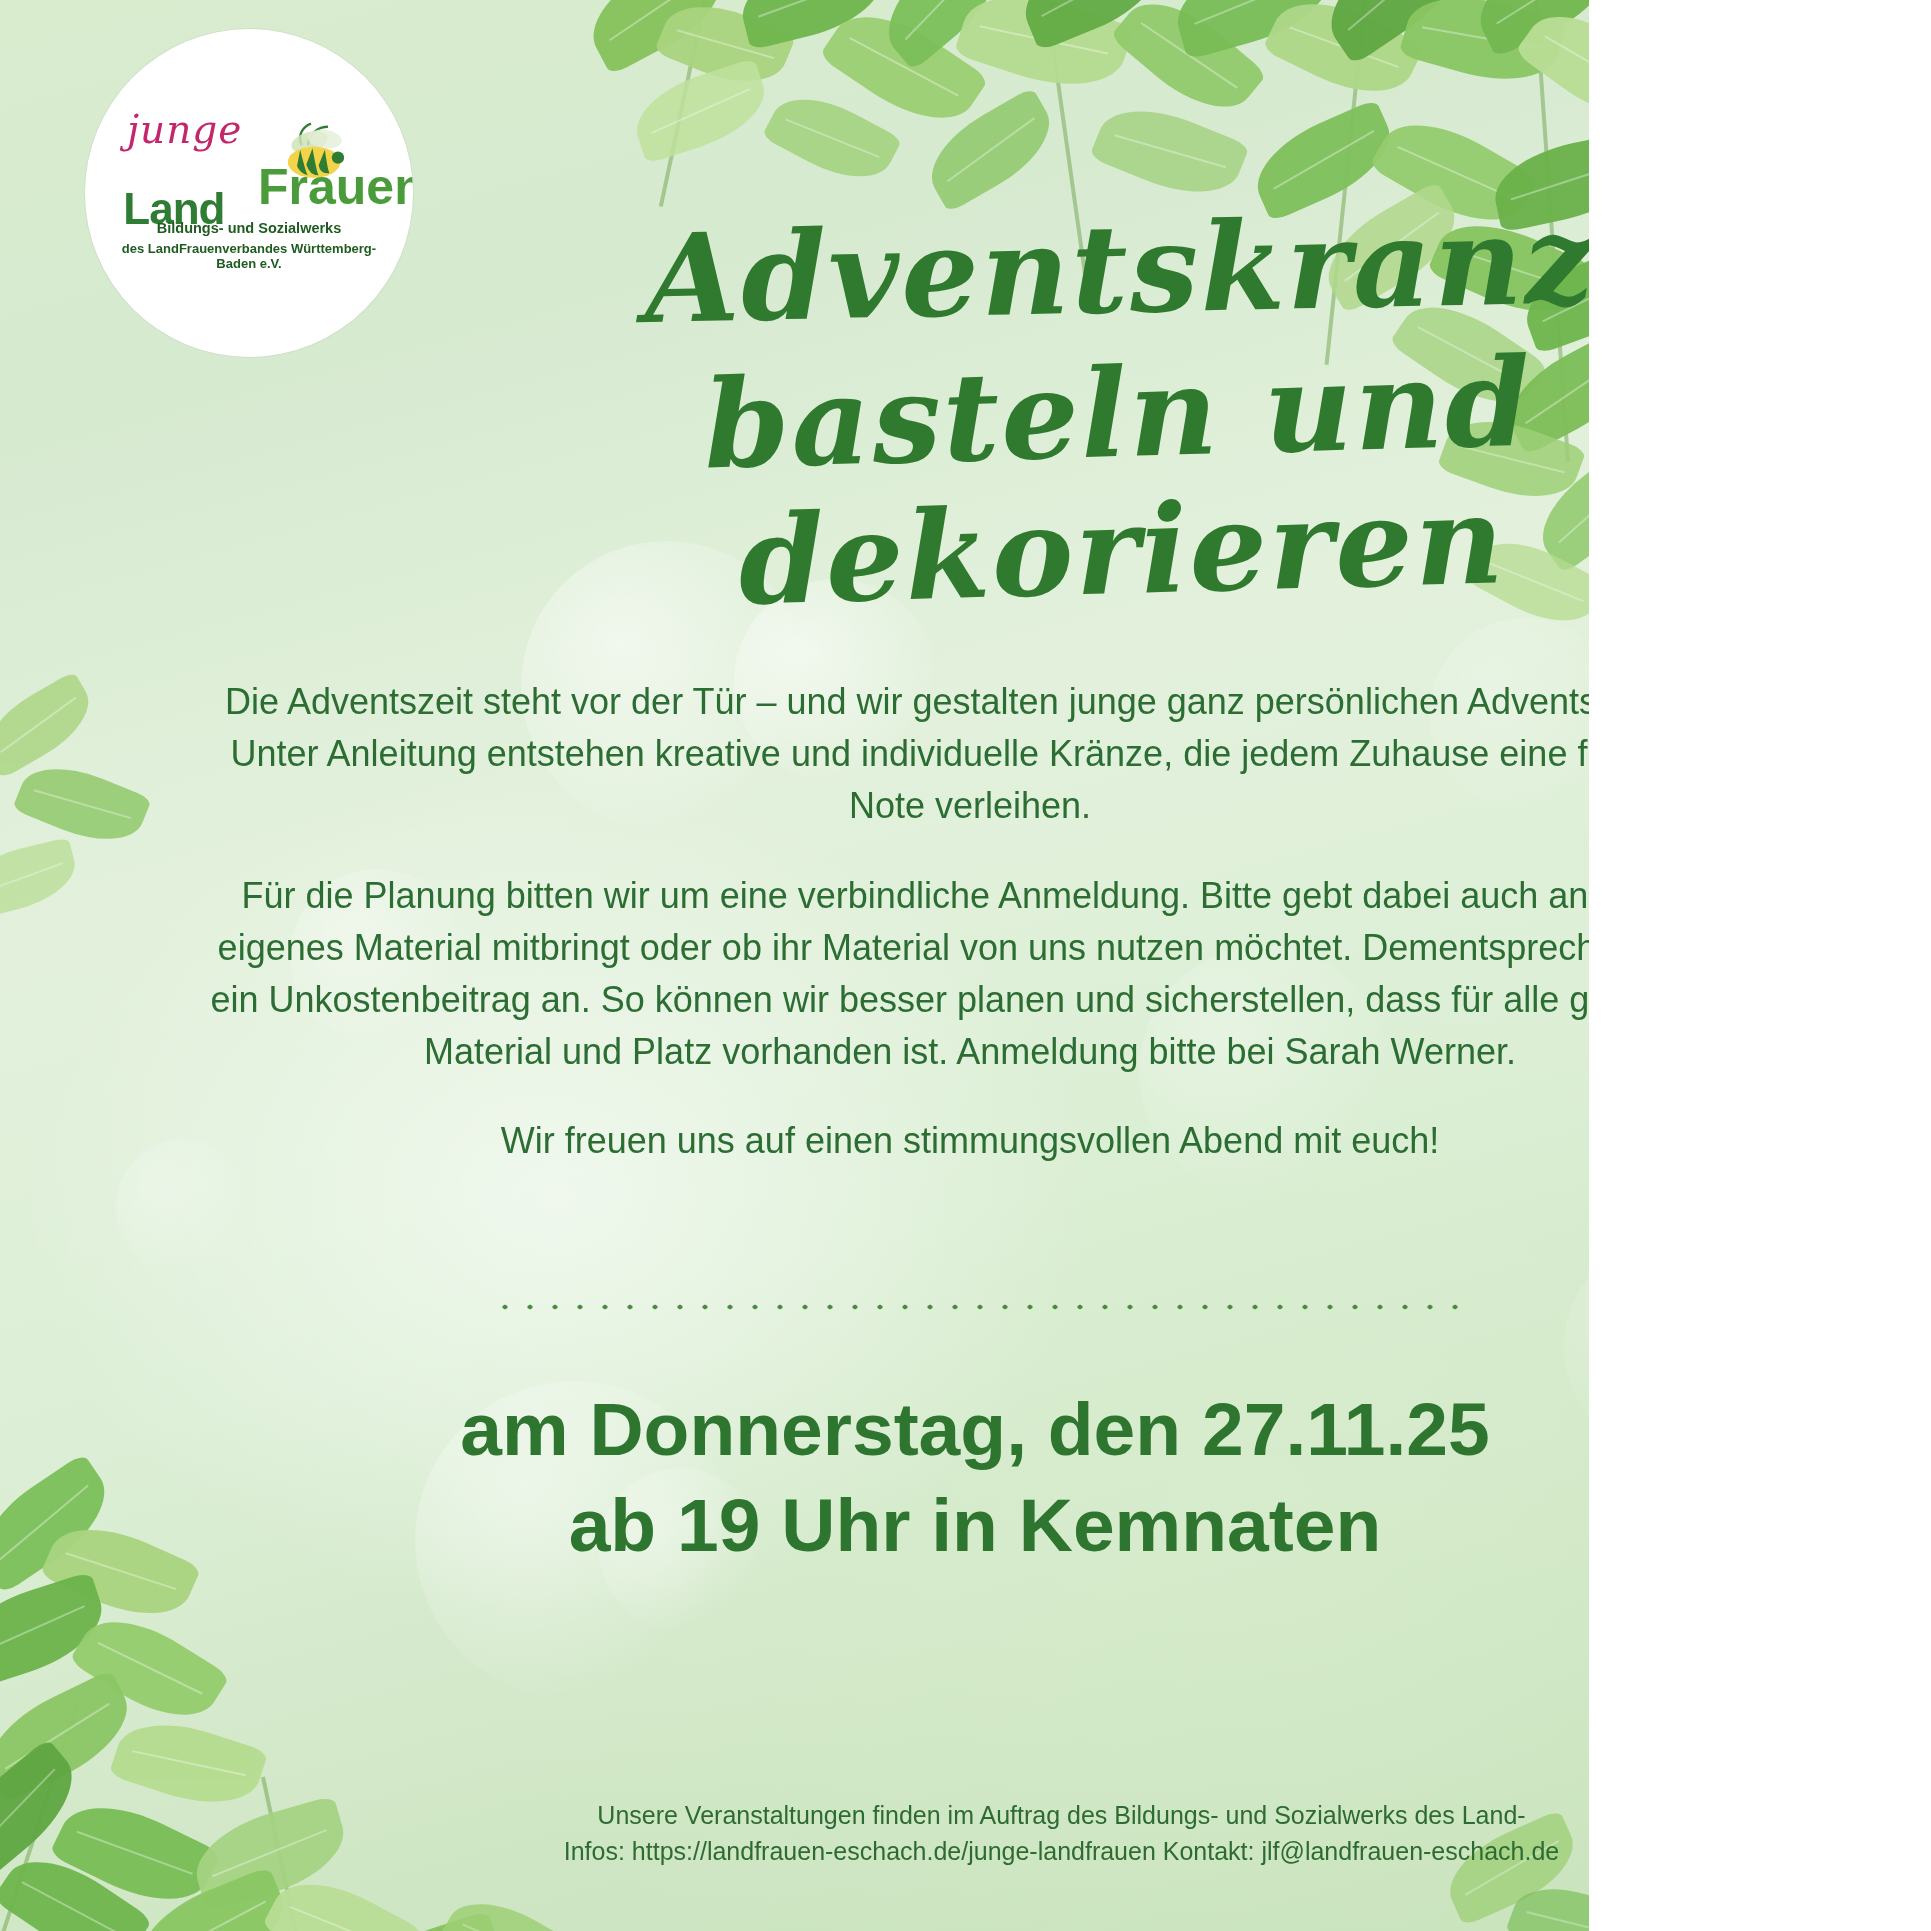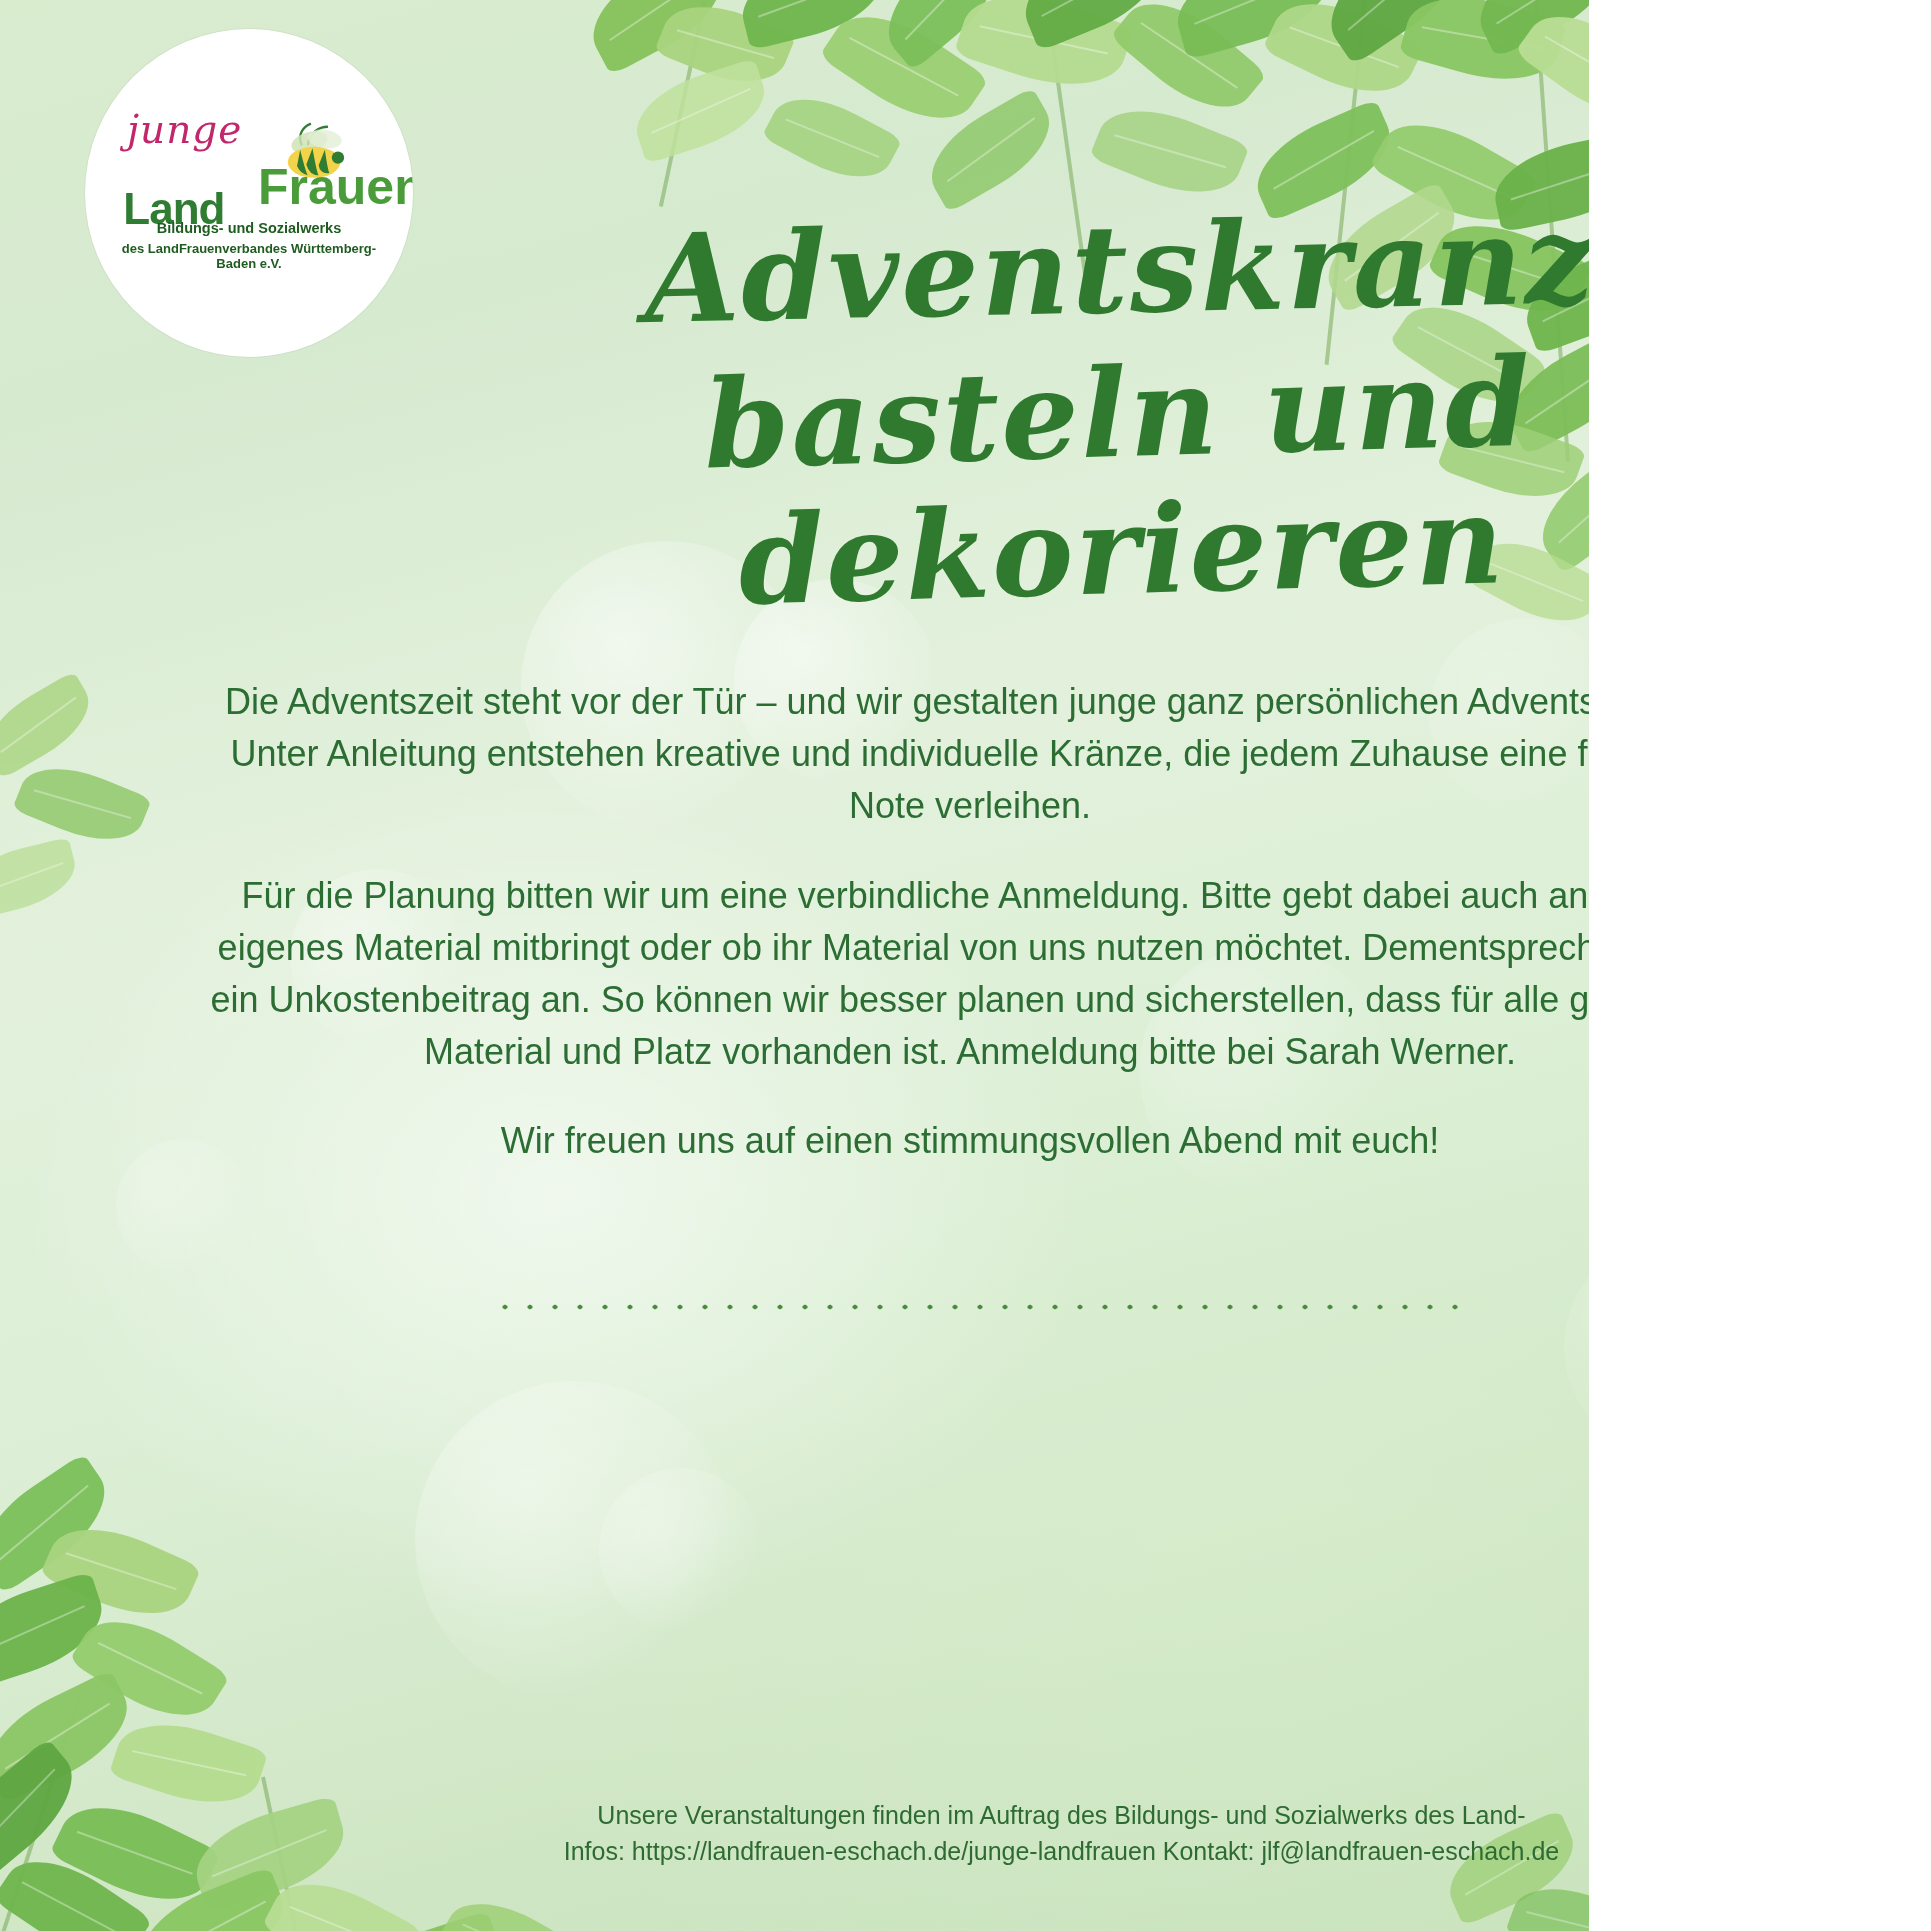--- a/index.html
+++ b/index.html
@@ -345,20 +345,24 @@
   </div>
 
   <div class="body-text">
     <p>Die Adventszeit steht vor der Tür – und wir gestalten junge ganz persönlichen Adventskränze! Unter Anleitung entstehen kreative und individuelle Kränze, die jedem Zuhause eine festliche Note verleihen.</p>
     <p>Für die Planung bitten wir um eine verbindliche Anmeldung. Bitte gebt dabei auch an, ob ihr eigenes Material mitbringt oder ob ihr Material von uns nutzen möchtet. Dementsprechend fällt ein Unkostenbeitrag an. So können wir besser planen und sicherstellen, dass für alle genügend Material und Platz vorhanden ist. Anmeldung bitte bei Sarah Werner.</p>
     <p>Wir freuen uns auf einen stimmungsvollen Abend mit euch!</p>
   </div>
 
   <div class="divider"></div>
 
+  <div class="date-block">
+    <div>am Donnerstag, den 27.11.25</div>
+    <div>ab 19 Uhr in Kemnaten</div>
+  </div>
 
   <div class="footer">
     <div>Unsere Veranstaltungen finden im Auftrag des Bildungs- und Sozialwerks des Land-</div>
     <div>Infos: https://landfrauen-eschach.de/junge-landfrauen Kontakt: jlf@landfrauen-eschach.de</div>
   </div>
 
 </div>
 
 
 </body></html>

